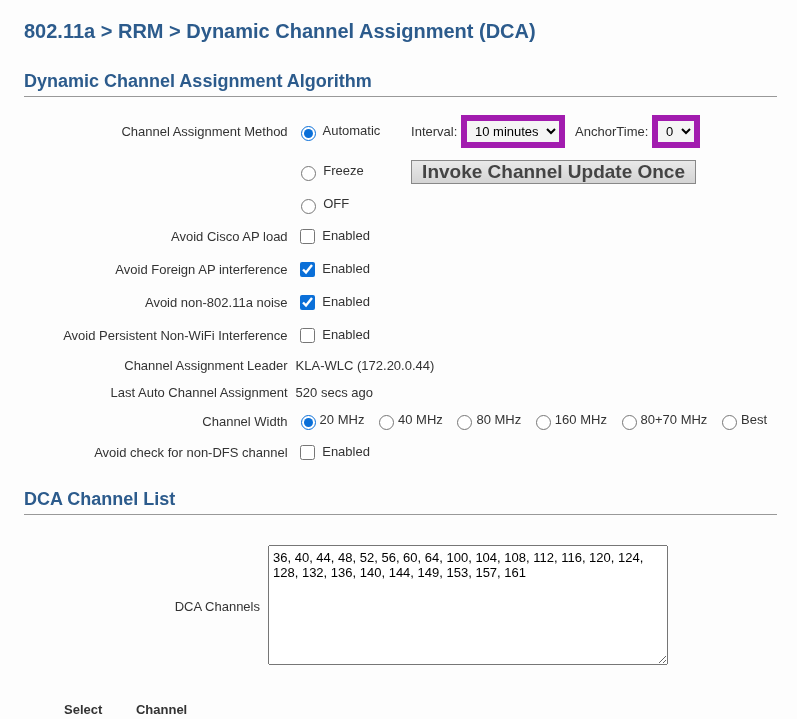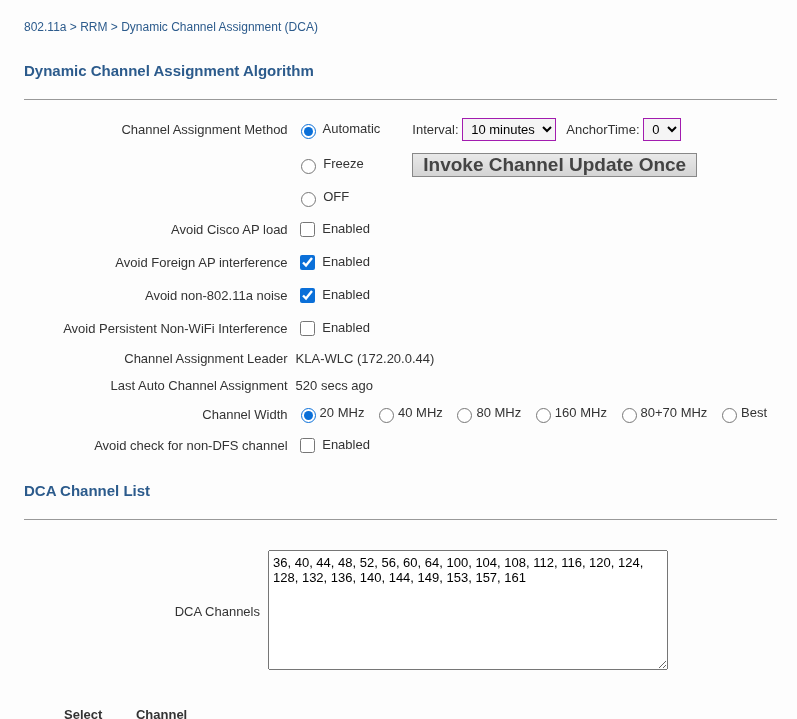--- a/index.html
+++ b/index.html
@@ -6,31 +6,31 @@
     body {
       font-family: Verdana, Arial, sans-serif;
       font-size: 13px;
       color: #333;
       margin: 0;
       padding: 20px 20px 20px 24px;
       background: #fdfdfd;
       width: 797px;
     }
     .breadcrumb {
-      font-size: 12px;
-      font-weight: normal;
+      font-size: 20px;
+      font-weight: bold;
       color: #2c5b8c;
       margin-bottom: 28px;
     }
     .section-title {
-      font-size: 15px;
+      font-size: 18px;
       font-weight: bold;
       color: #2c5b8c;
       border-bottom: 1px solid #999;
-      padding-bottom: 20px;
+      padding-bottom: 4px;
       margin-bottom: 12px;
       margin-top: 20px;
     }
     .form-table {
       border-collapse: collapse;
       width: 100%;
     }
     .form-table td {
       padding: 6px 4px;
       vertical-align: middle;
@@ -45,21 +45,21 @@
       accent-color: #0a6fd8;
       width: 15px;
       height: 15px;
       vertical-align: middle;
       margin-right: 4px;
     }
     select {
       font-family: inherit;
       font-size: 13px;
       padding: 2px 4px;
-      border: 1px solid #a21caf;
+      border: 6px solid #a21caf;
       background: #f5f5f5;
     }
     .btn {
       font-family: inherit;
       font-size: 19px;
       padding: 0 10px;
       background: linear-gradient(#e9e9e9, #d4d4d4);
       border: 1px solid #888;
       color: #444;
       font-weight: bold;

